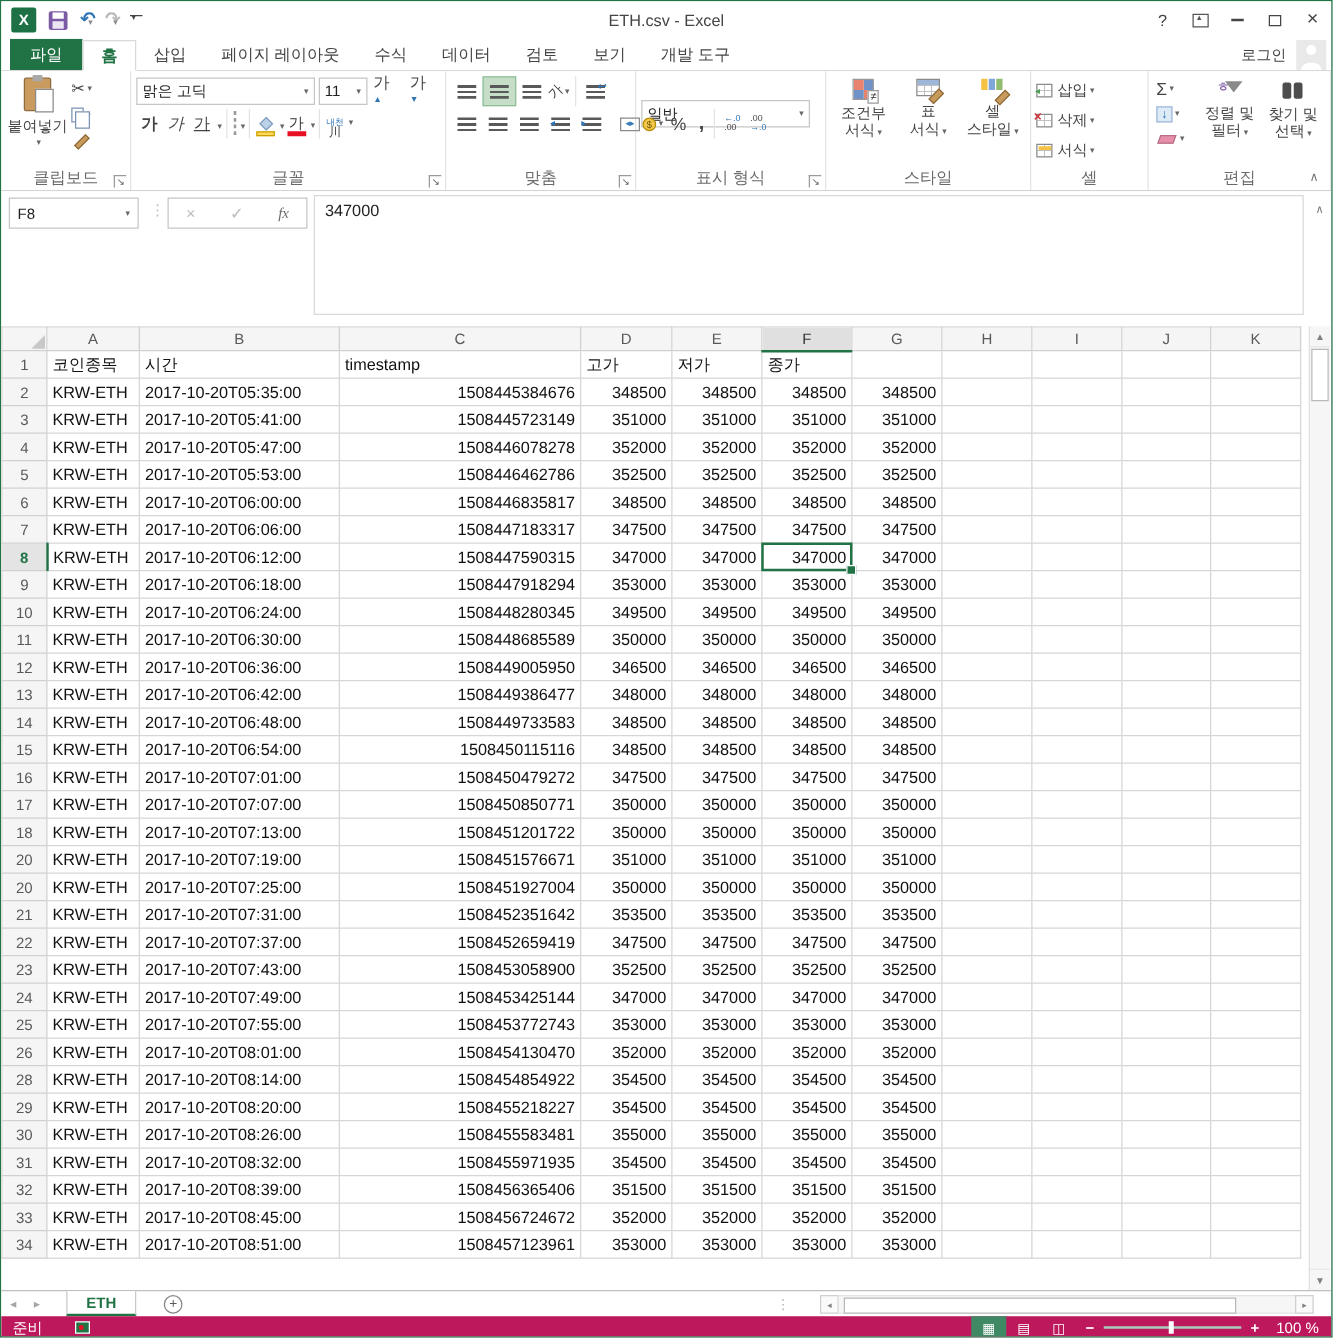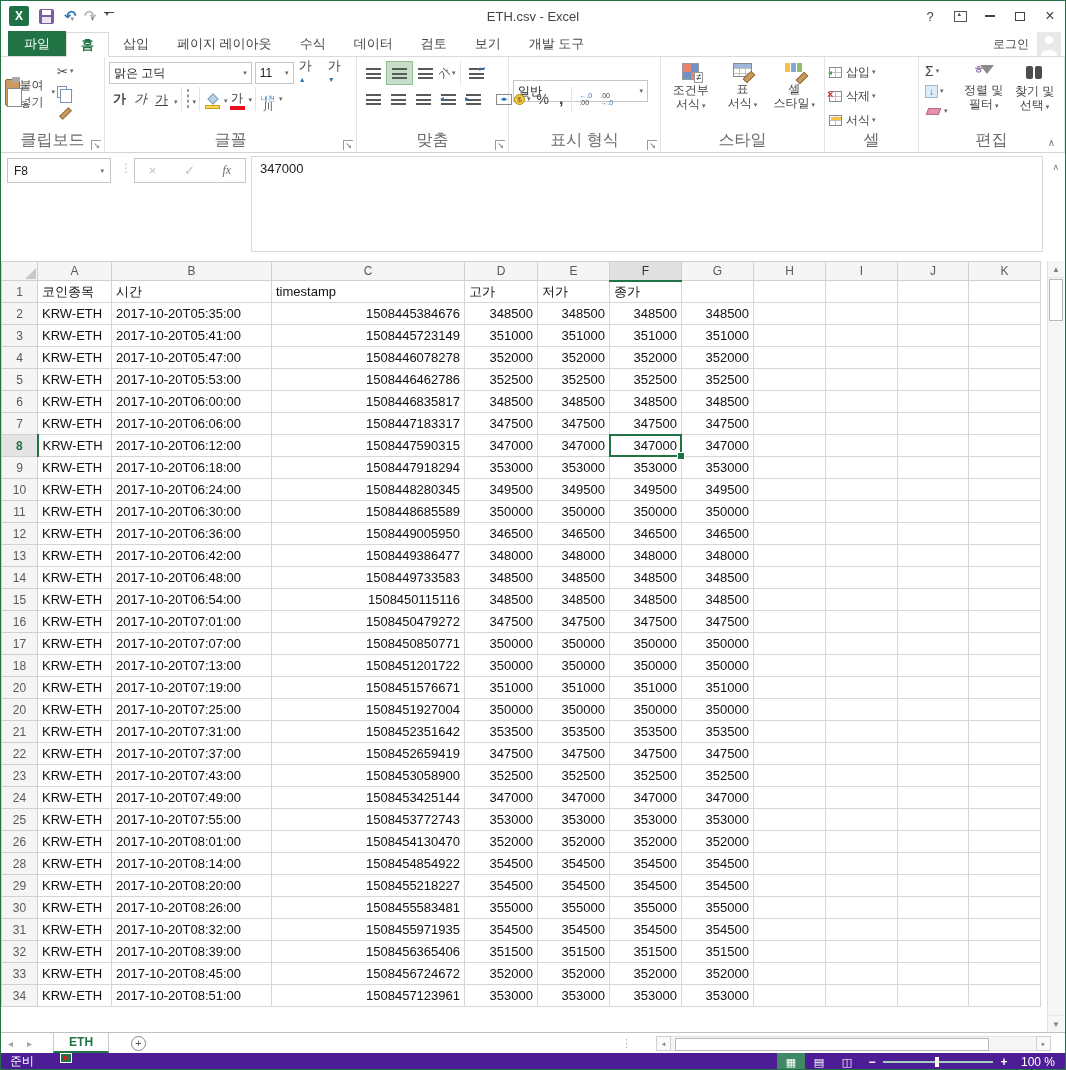--- a/index.html
+++ b/index.html
@@ -37,30 +37,30 @@
   .rtab.active { color:#217346; background:#fff; border:1px solid #D9D9D9; border-bottom:1px solid #fff; margin-bottom:-1px; font-weight:bold; }
   .login-area { margin-left:auto; display:flex; align-items:center; gap:8px; padding-right:4px; }
   .login-text { font-size:12px; color:#444; }
   .avatar { width:24px; height:24px; background:#E9E9E9; position:relative; overflow:hidden; }
   .avatar::before { content:""; position:absolute; top:4px; left:8px; width:8px; height:8px; border-radius:50%; background:#fff; }
   .avatar::after { content:""; position:absolute; bottom:-4px; left:4px; width:16px; height:10px; border-radius:50% 50% 0 0; background:#fff; }
 
   
   .ribbon { height:96px; display:flex; background:#fff; border-bottom:1px solid #D4D4D4; position:relative; }
   .rgroup { position:relative; border-right:1px solid #E4E4E4; padding:3px 4px 16px; flex:none; }
-  .glabel { position:absolute; bottom:1px; left:0; right:0; text-align:center; font-size:16px; color:#6A6A6A; }
+  .glabel { position:absolute; bottom:1px; left:0; right:0; text-align:center; font-size:13px; color:#6A6A6A; }
   .launcher { position:absolute; right:3px; bottom:2px; width:10px; height:10px;
               border-top:1px solid #9A9A9A; border-left:1px solid #9A9A9A; font-size:8px; color:#666; line-height:10px; text-align:center; }
   .caret { font-size:7px; color:#666; margin-left:2px; }
   .vline { width:1px; background:#E4E4E4; height:24px; margin:0 3px; align-self:center; }
 
   
   .g-clip { width:104px; }
   .clip-body { display:flex; }
-  .paste-btn { width:50px; display:flex; flex-direction:row; align-items:center; padding-top:2px; }
+  .paste-btn { width:50px; display:flex; flex-direction:column; align-items:center; padding-top:2px; }
   .clipboard-ic { width:22px; height:27px; background:#C99B5F; border:1px solid #8E6B3D; border-radius:2px; position:relative; }
   .clipboard-ic::before { content:""; position:absolute; top:-3px; left:6px; width:8px; height:5px; background:#A9A9A9; border-radius:1px; }
   .clipboard-ic::after { content:""; position:absolute; right:-3px; bottom:-2px; width:13px; height:17px; background:#fff; border:1px solid #8A8A8A; }
   .paste-label { font-size:12px; color:#444; margin-top:4px; }
   .clip-col { display:flex; flex-direction:column; gap:3px; padding-top:2px; }
   .sbtn { display:flex; align-items:center; height:18px; padding:0 2px; }
   .cut-ic::before { content:"✂"; color:#444; font-size:13px; }
   .copy-ic { width:10px; height:12px; border:1px solid #7A93B3; background:#fff; position:relative; }
   .copy-ic::after { content:""; position:absolute; left:2px; top:2px; width:10px; height:12px; border:1px solid #7A93B3; background:#fff; }
   .brush-ic { width:13px; height:5px; background:#C89B5C; border:1px solid #8E6B3D; transform:rotate(-45deg); margin:4px 2px; }
@@ -197,21 +197,21 @@
                color:#217346; font-weight:bold; }
   .add-sheet { margin-left:22px; width:15px; height:15px; border-radius:50%; border:1px solid #868686; color:#595959;
                display:flex; align-items:center; justify-content:center; font-size:11px; line-height:1; }
   .hsb-dots { position:absolute; left:620px; color:#B5B5B5; font-size:11px; }
   .hsb { position:absolute; left:655px; right:14px; top:3px; height:15px; display:flex; align-items:center; }
   .hsb .harr { width:15px; height:15px; border:1px solid #D0D0D0; background:#FAFAFA; display:flex; align-items:center; justify-content:center; font-size:7px; color:#808080; }
   .hsb .track { flex:1; height:15px; background:#F6F6F6; border-top:1px solid #E3E3E3; border-bottom:1px solid #E3E3E3; position:relative; }
   .hsb .hthumb { position:absolute; left:4px; top:0; width:86%; height:13px; background:#fff; border:1px solid #B8B8B8; margin-top:1px; }
 
   
-  .statusbar { height:18px; background:#4c1d95; color:#fff; display:flex; align-items:flex-start; font-size:12px; position:relative; }
+  .statusbar { height:18px; background:#be185d; color:#fff; display:flex; align-items:center; font-size:12px; position:relative; }
   .sb-ready { padding-left:9px; }
   .macro-ic { margin-left:26px; width:12px; height:10px; border:1px solid #fff; position:relative; background:#217346; }
   .macro-ic::after { content:""; position:absolute; left:2px; top:2px; width:4px; height:4px; border-radius:50%; background:#E81123; }
   .sb-right { margin-left:auto; display:flex; align-items:center; }
   .viewbtn { width:28px; height:18px; display:flex; align-items:center; justify-content:center; font-size:11px; color:#fff; }
   .viewbtn.active { background:#3F8A65; }
   .zoom-minus, .zoom-plus { width:22px; text-align:center; font-weight:bold; }
   .zoom-track { width:110px; height:2px; background:#A8CDBA; position:relative; }
   .zoom-thumb { position:absolute; left:52px; top:-4px; width:4px; height:10px; background:#fff; }
   .zoom-pct { width:50px; text-align:right; padding-right:10px; }

